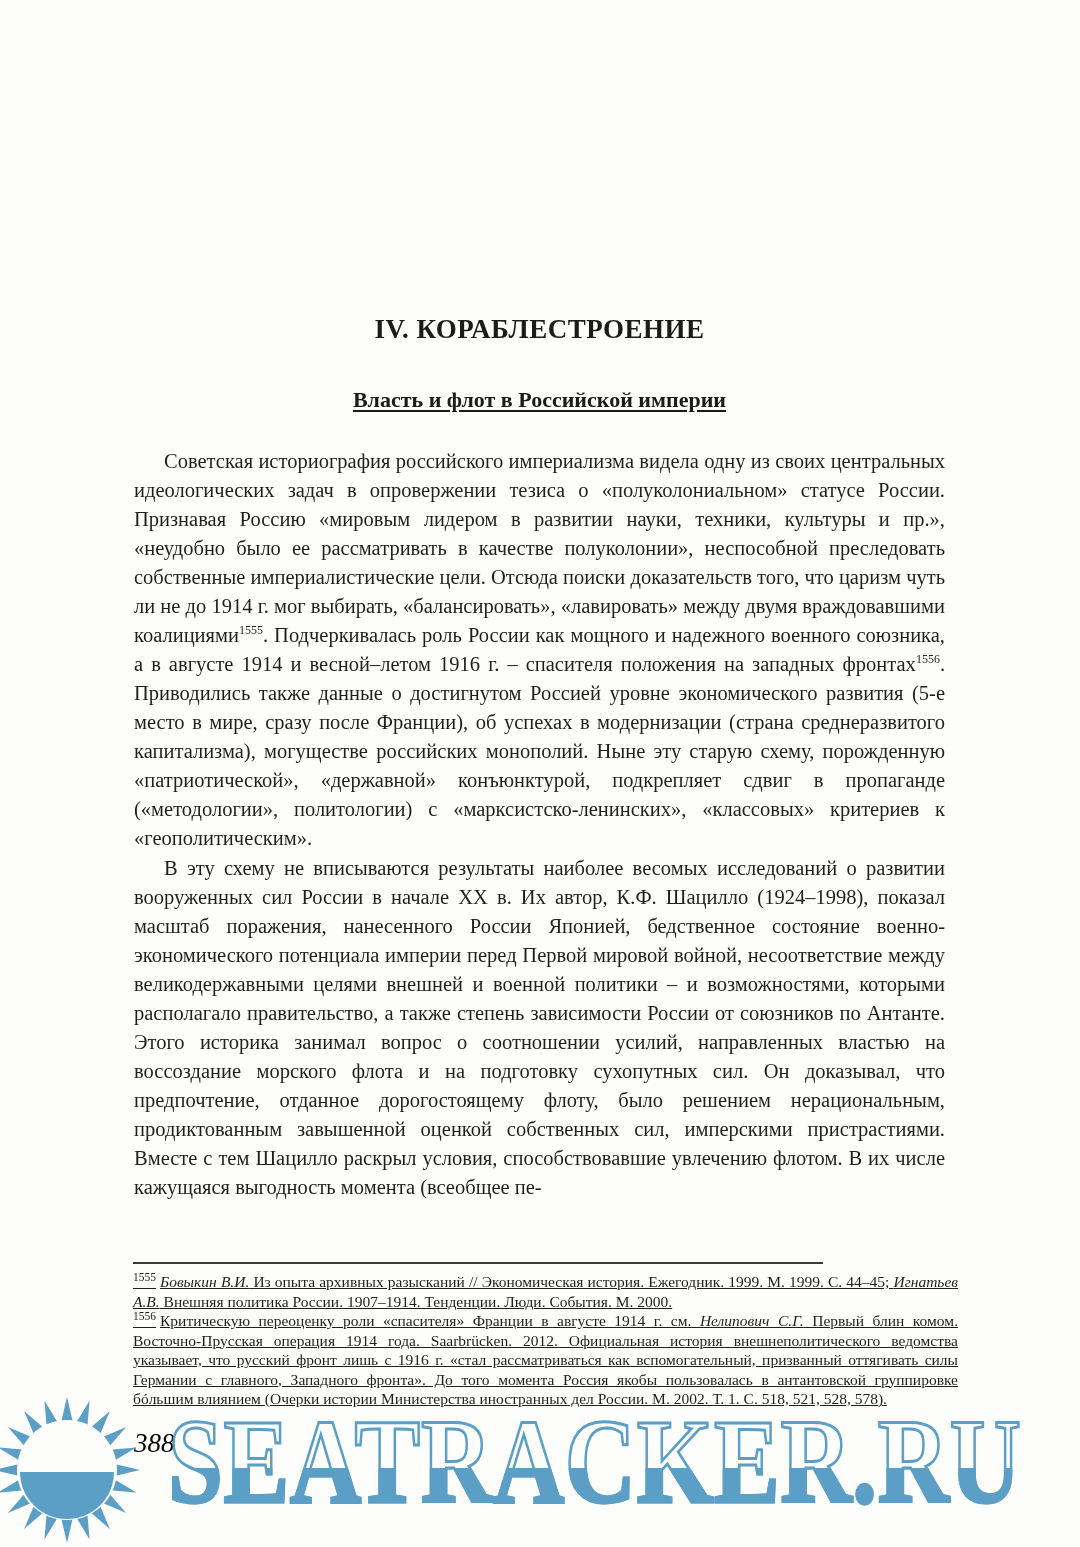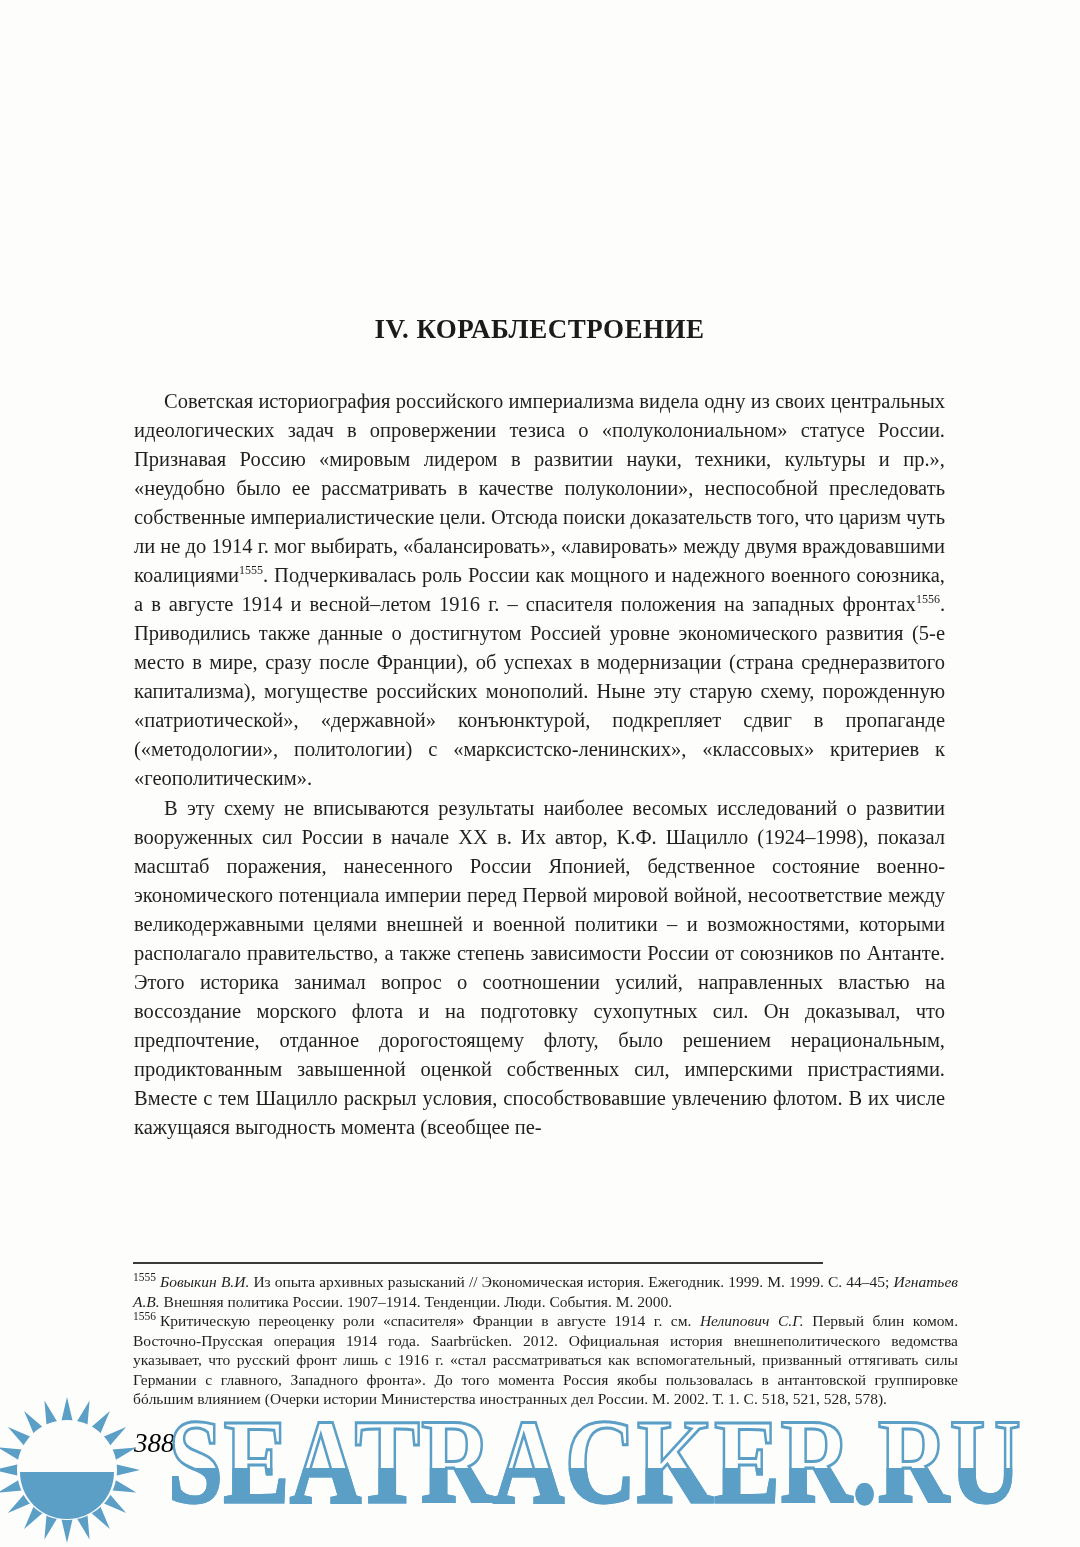--- a/index.html
+++ b/index.html
@@ -42,21 +42,21 @@
     line-height: 29px;
     text-align: justify;
     text-indent: 30px;
   }
   .body-para sup {
     font-size: 12px;
     line-height: 0;
   }
   .footnotes {
     position: absolute;
-    left: 133px; right: 122px; top: 1262px;
+    left: 133px; right: 122px; top: 1262px; text-decoration: underline;
   }
   .footnote-sep {
     width: 690px;
     border: none;
     border-top: 2px solid #3a3a38;
     margin: 0 0 8px 0;
   }
   .footnote {
     font-size: 15.5px;
     line-height: 19.5px;
@@ -104,20 +104,21 @@
     background-clip: text;
   }
 </style>
 </head>
 <body>
 
 <div class="page">
 
   <div class="content">
     <h1 class="chapter-title">IV. КОРАБЛЕСТРОЕНИЕ</h1>
+    <h2 class="section-title">Власть и флот в Российской империи</h2>
 
     <p class="body-para"><span>Советская историография российского империализма видела одну из своих центральных идеологических задач в опровержении тезиса о «полуколониальном» статусе России. Признавая Россию «мировым лидером в развитии науки, техники, культуры и пр.», «неудобно было ее рассматривать в качестве полуколонии», неспособной преследовать собственные империалистические цели. Отсюда поиски доказательств того, что царизм чуть ли не до 1914 г. мог выбирать, «балансировать», «лавировать» между двумя враждовавшими коалициями</span><sup>1555</sup><span>. Подчеркивалась роль России как мощного и надежного военного союзника, а в августе 1914 и весной–летом 1916 г. – спасителя положения на западных фронтах</span><sup>1556</sup><span>. Приводились также данные о достигнутом Россией уровне экономического развития (5-е место в мире, сразу после Франции), об успехах в модернизации (страна среднеразвитого капитализма), могуществе российских монополий. Ныне эту старую схему, порожденную «патриотической», «державной» конъюнктурой, подкрепляет сдвиг в пропаганде («методологии», политологии) с «марксистско-ленинских», «классовых» критериев к «геополитическим».</span></p>
     <p class="body-para"><span>В эту схему не вписываются результаты наиболее весомых исследований о развитии вооруженных сил России в начале XX в. Их автор, К.Ф. Шацилло (1924–1998), показал масштаб поражения, нанесенного России Японией, бедственное состояние военно-экономического потенциала империи перед Первой мировой войной, несоответствие между великодержавными целями внешней и военной политики – и возможностями, которыми располагало правительство, а также степень зависимости России от союзников по Антанте. Этого историка занимал вопрос о соотношении усилий, направленных властью на воссоздание морского флота и на подготовку сухопутных сил. Он доказывал, что предпочтение, отданное дорогостоящему флоту, было решением нерациональным, продиктованным завышенной оценкой собственных сил, имперскими пристрастиями. Вместе с тем Шацилло раскрыл условия, способствовавшие увлечению флотом. В их числе кажущаяся выгодность момента (всеобщее пе-</span></p>
   </div>
 
   <div class="footnotes">
     <hr class="footnote-sep">
     <div class="footnote">
       <sup class="fn-num">1555</sup><span><span style="font-style: italic;">Бовыкин В.И.</span><span> Из опыта архивных разысканий // Экономическая история. Ежегодник. 1999. М. 1999. С. 44–45; </span><span style="font-style: italic;">Игнатьев А.В.</span><span> Внешняя политика России. 1907–1914. Тенденции. Люди. События. М. 2000.</span></span>
     </div>

